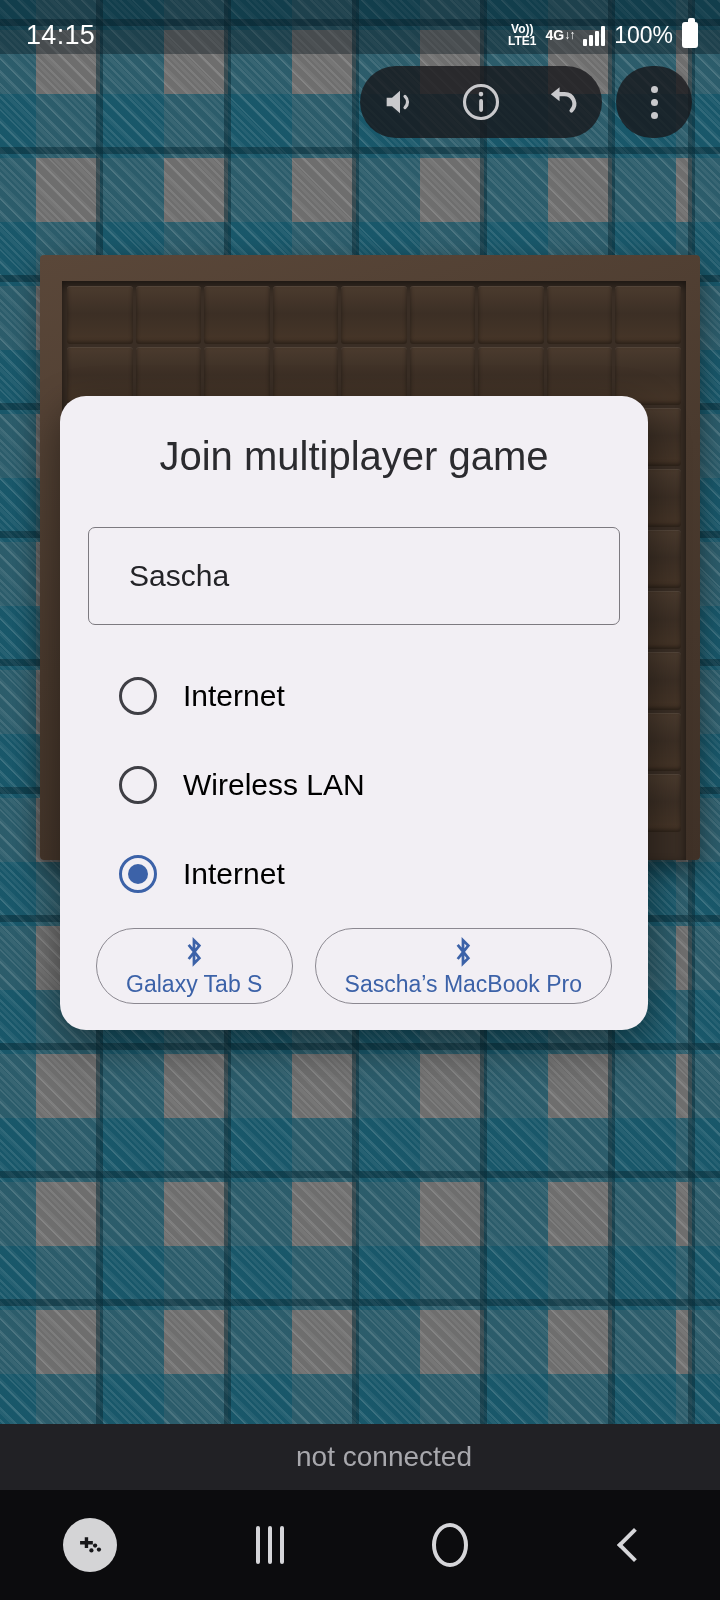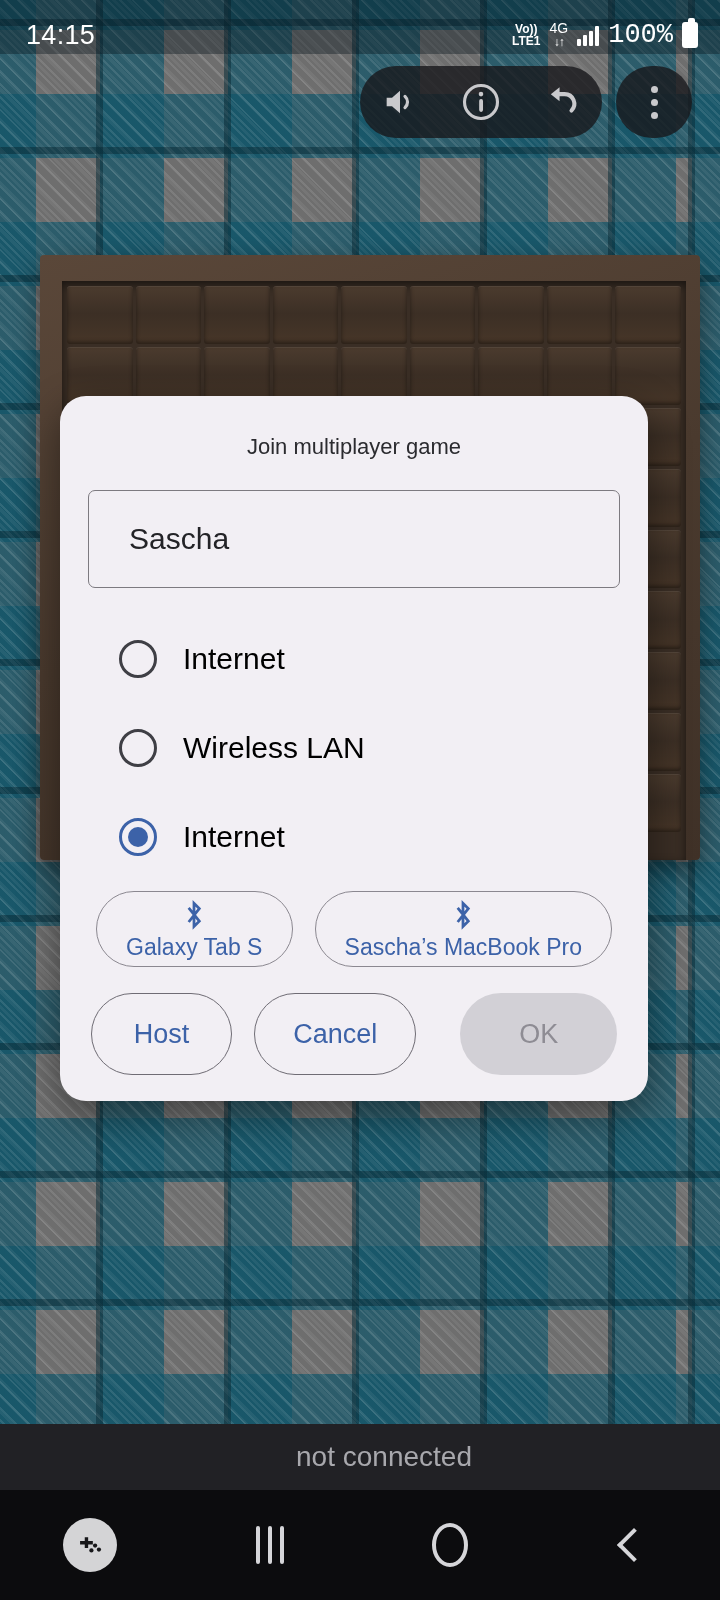--- a/index.html
+++ b/index.html
@@ -100,31 +100,31 @@
   #status-clock { font-size: 27px; letter-spacing: 0.3px; }
   #status-right { display: flex; align-items: center; gap: 9px; }
   .volte {
     display: flex; flex-direction: column;
     align-items: center; line-height: 1;
     font-size: 12px; font-weight: bold;
   }
   .volte span { display: block; }
   .netgrp { display: flex; align-items: flex-end; gap: 2px; }
   .netlabel {
-    display: flex; flex-direction: column; align-items: center;
-    font-size: 14px; font-weight: normal; line-height: 1.05;
+    display: flex; align-items: center;
+    font-size: 14px; font-weight: bold; line-height: 1.05;
   }
   .netarrows { font-size: 12px; letter-spacing: -1px; }
   .signal { display: flex; align-items: flex-end; gap: 2px; height: 22px; }
   .signal i { display: block; width: 4px; background: #fff; border-radius: 1px; }
   .signal i:nth-child(1){ height: 7px; }
   .signal i:nth-child(2){ height: 11px; }
   .signal i:nth-child(3){ height: 15px; }
   .signal i:nth-child(4){ height: 20px; }
-  #battery-pct { font-size: 27px; font-family: Liberation Mono, monospace; }
+  #battery-pct { font-size: 23px; }
   .battery {
     width: 16px; height: 26px;
     border: 2px solid #fff; border-radius: 3px;
     background: #fff; position: relative;
   }
   .battery::before {
     content: ""; position: absolute;
     top: -6px; left: 4px; width: 7px; height: 4px;
     background: #fff; border-radius: 2px 2px 0 0;
   }
@@ -160,23 +160,23 @@
     position: absolute;
     left: 60px; top: 396px;
     width: 588px;
     background: #f2eff4;
     border-radius: 26px;
     box-shadow: 0 14px 40px rgba(0,0,0,0.45);
     padding: 38px 28px 26px 28px;
   }
   #dialog-title {
     text-align: center;
-    font-size: 22px;
+    font-size: 40px;
     color: #2b2b2f;
-    margin-bottom: 30px;
+    margin-bottom: 48px;
     font-weight: normal;
   }
   #name-input {
     display: block;
     width: 100%; height: 98px;
     background: #f2eff4;
     border: 1.5px solid #7d7a80;
     border-radius: 7px;
     padding: 0 40px;
     font-family: "Liberation Sans", sans-serif;
@@ -487,25 +487,20 @@
         <span class="device-name">Galaxy Tab S</span>
       </div>
       <div class="device-chip">
         <svg class="bt-icon" width="26" height="34" viewBox="0 0 24 32">
           <path d="M7 9.2l10 12.6-5 5V5l5 5L7 22.6" stroke="#3c62a8" stroke-width="2.6" fill="none" stroke-linejoin="miter" stroke-linecap="butt"></path>
         </svg>
         <span class="device-name">Sascha’s MacBook Pro</span>
       </div>
     </div>
 
-    <div id="actions">
-      <div id="host-btn" class="action-btn outlined">Host</div>
-      <div id="cancel-btn" class="action-btn outlined">Cancel</div>
-      <div id="ok-btn" class="action-btn disabled">OK</div>
-    </div>
   </div>
 
   <div id="connection-status">not connected</div>
 
   <div id="navbar">
     <div class="nav-slot">
       <div id="game-launcher">
         <svg width="34" height="34" viewBox="0 0 24 24">
           <path d="M5 9.2h3.3V6.6h2.4v2.6H14v2.4h-3.3v2.6H8.3v-2.6H5z" fill="#17171a"></path>
           <circle cx="15.6" cy="12.4" r="1.5" fill="#17171a"></circle>

